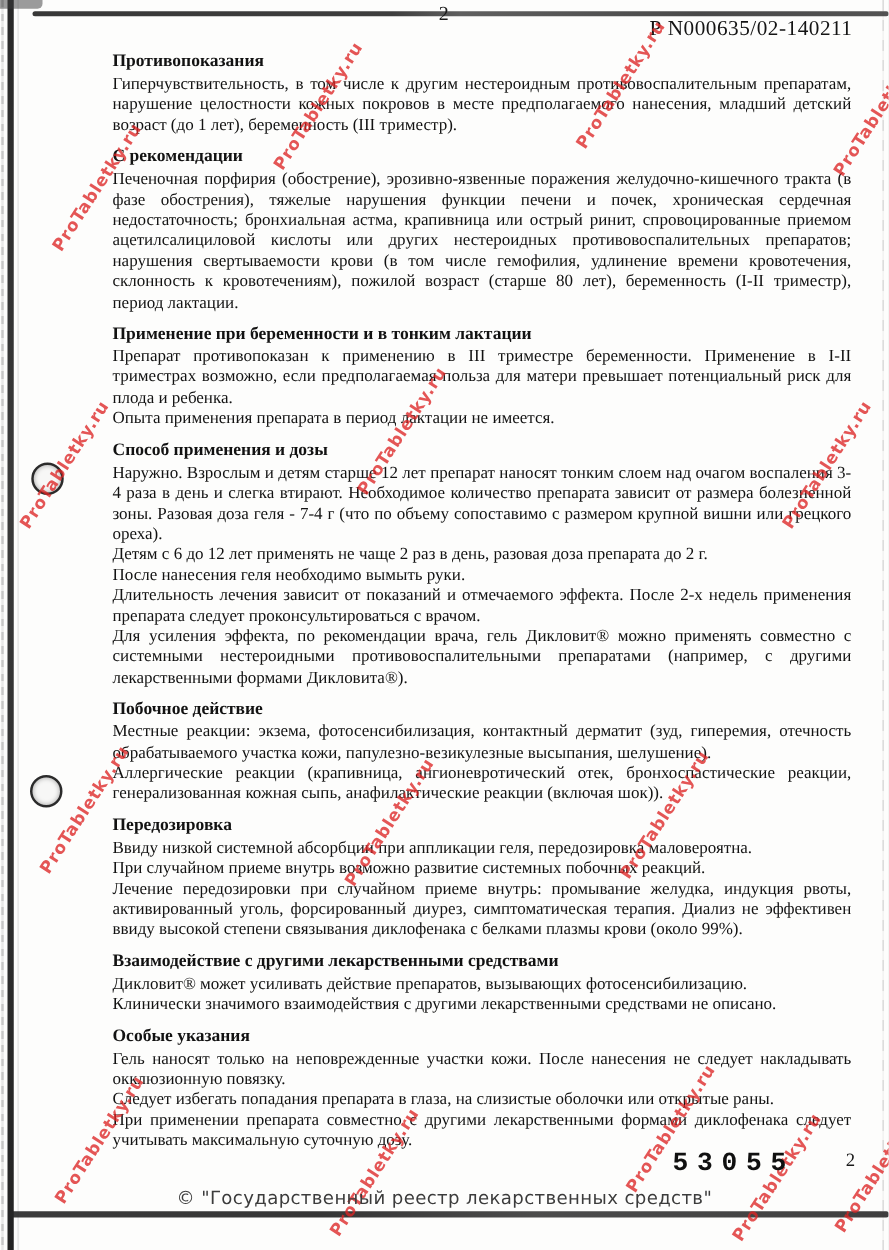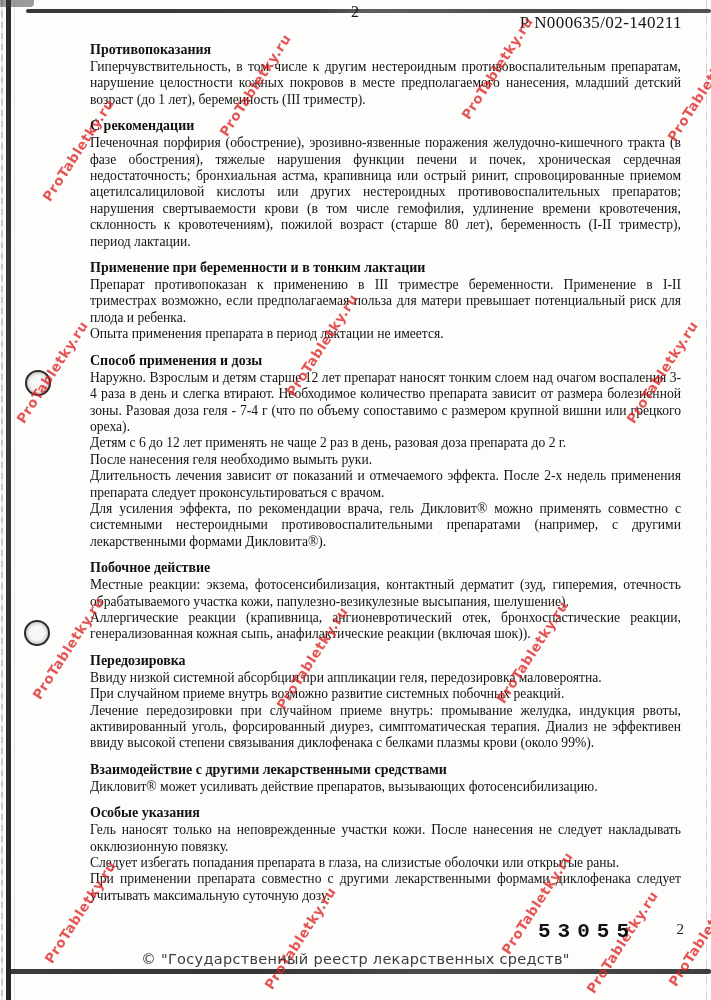--- a/index.html
+++ b/index.html
@@ -95,20 +95,21 @@
     </div>
     <div class="sec">
       <div class="sec-heading">Передозировка</div>
       <p>Ввиду низкой системной абсорбции при аппликации геля, передозировка маловероятна.</p>
       <p>При случайном приеме внутрь возможно развитие системных побочных реакций.</p>
       <p>Лечение передозировки при случайном приеме внутрь: промывание желудка, индукция рвоты, активированный уголь, форсированный диурез, симптоматическая терапия. Диализ не эффективен ввиду высокой степени связывания диклофенака с белками плазмы крови (около 99%).</p>
     </div>
     <div class="sec">
       <div class="sec-heading">Взаимодействие с другими лекарственными средствами</div>
       <p>Дикловит® может усиливать действие препаратов, вызывающих фотосенсибилизацию.</p>
+      <p>Клинически значимого взаимодействия с другими лекарственными средствами не описано.</p>
     </div>
     <div class="sec">
       <div class="sec-heading">Особые указания</div>
       <p>Гель наносят только на неповрежденные участки кожи. После нанесения не следует накладывать окклюзионную повязку.</p>
       <p>Следует избегать попадания препарата в глаза, на слизистые оболочки или открытые раны.</p>
       <p>При применении препарата совместно с другими лекарственными формами диклофенака следует учитывать максимальную суточную дозу.</p>
     </div>
   </div>
 
   <div class="wm" style="left:78px;  top:150px;">ProTabletky.ru</div>

